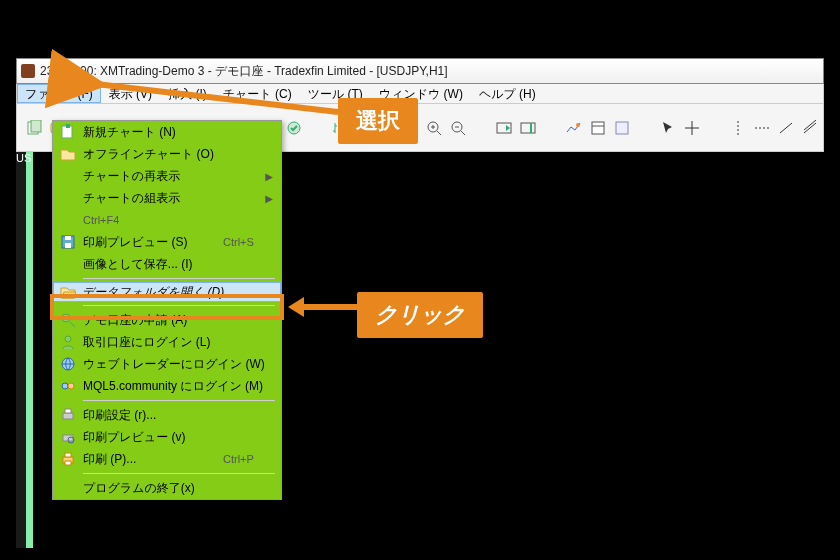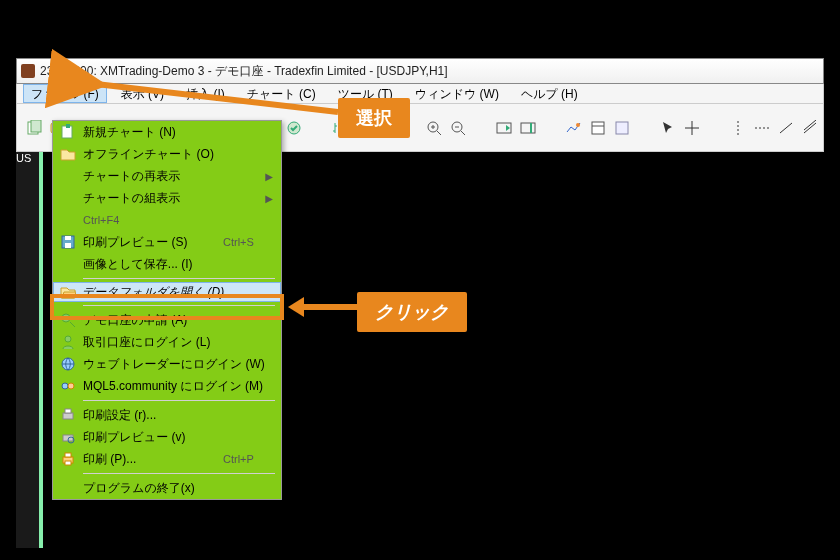--- a/index.html
+++ b/index.html
@@ -1,46 +1,46 @@
 <!DOCTYPE html>
 <html><head>
 <meta charset="utf-8">
 <style>
   * { box-sizing: border-box; margin: 0; padding: 0; font-family: "MS UI Gothic", "Segoe UI", sans-serif; }
   body { background: #000; width: 840px; height: 560px; overflow: hidden; position: relative; }
   .frame { position: absolute; left: 16px; top: 58px; width: 808px; height: 486px; background: #000; }
   .titlebar { display:flex; align-items:center; height:22px; background: linear-gradient(#fff,#f0f0f0); border:1px solid #888; font-size:12px; color:#222; padding:12px 4px; gap:5px;}
   .app-ico { width:14px; height:14px; background:#804020; display:inline-block; border-radius:2px;}
   .menubar { display:flex; height:20px; background:#f5f5f5; border:1px solid #ccc; border-top:none; font-size:12px; }
-  .menubar .mitem { padding:2px 8px; cursor:default;margin-left:6px; }
+  .menubar .mitem { padding:2px 8px; cursor:default; }
   .menubar .mitem.hover { background:#cce4f7; border:1px solid #7eb4ea; padding:1px 7px;}
   .toolbars { background:#f5f5f5; border:1px solid #ccc; border-top:none; padding:3px 6px; display:flex; gap:8px; align-items:center; height:48px;}
   .tb-group { display:flex; align-items:center; gap:2px; }
   .tb-sep { width:1px; height:22px; background:#ccc; margin:0 4px;}
   .tb-btn { width:22px; height:22px; border:1px solid transparent; display:flex; align-items:center; justify-content:center; }
   .tb-btn svg { width:16px; height:16px; }
   .content { display:flex; height:calc(100% - 90px); }
-  .side { width:27px; background:#1a1a1a; color:#fff; font-size:11px; border-right:4px solid #86efac;}
+  .side { width:17px; background:#1a1a1a; color:#fff; font-size:11px; border-right:7px solid #86efac;text-align:right;}
   .main { flex:1; background:#000; }
 
   .dropdown {
     position:absolute; left:52px; top:120px; width:230px;
     background:#84cc16; border:1px solid #999; box-shadow:2px 2px 5px rgba(0,0,0,.3);
     font-size:12px;
   }
   .dropdown .row { display:flex; align-items:center; height:22px; padding-right:8px; cursor:default;}
   .dropdown .row .ic { width:30px; display:flex; align-items:center; justify-content:center;}
   .dropdown .row .lbl { flex:1; }
   .dropdown .row .sc { color:#555; font-size:11px; min-width:50px; text-align:left;}
   .dropdown .row .arw { color:#555; font-size:10px; padding-left:6px;}
   .dropdown .sep { height:1px; background:#d0d0d0; margin:3px 6px 3px 30px; }
   .dropdown .row.highlight { background:#cde6f7; border:1px solid #7eb4ea; height:20px;font-style:italic;}
   .dropdown .row.highlight .ic { width:28px }
 
-  .callout { position:absolute; background:#e8871e; color:#fff; font-weight:700; font-size:18px; padding:4px 14px; border:4px solid #e8871e; border-radius:2px;}
+  .callout { position:absolute; background:#e8871e; color:#fff; font-weight:700; font-size:22px; padding:4px 14px; border:4px solid #e8871e; border-radius:2px;}
   .callout-box { position:absolute; border:4px solid #e8871e; }
   .arrow { position:absolute; height:0; }
   .arrow .shaft { position:absolute; height:6px; background:#e8871e; top:-3px;}
   .arrow .head { position:absolute; width:0; height:0; border-top:10px solid transparent; border-bottom:10px solid transparent; top:-10px;}
   .arrow .head.left { border-right:16px solid #e8871e; }
 
   svg { display:block; }
 </style>
 </head>
 <body>

